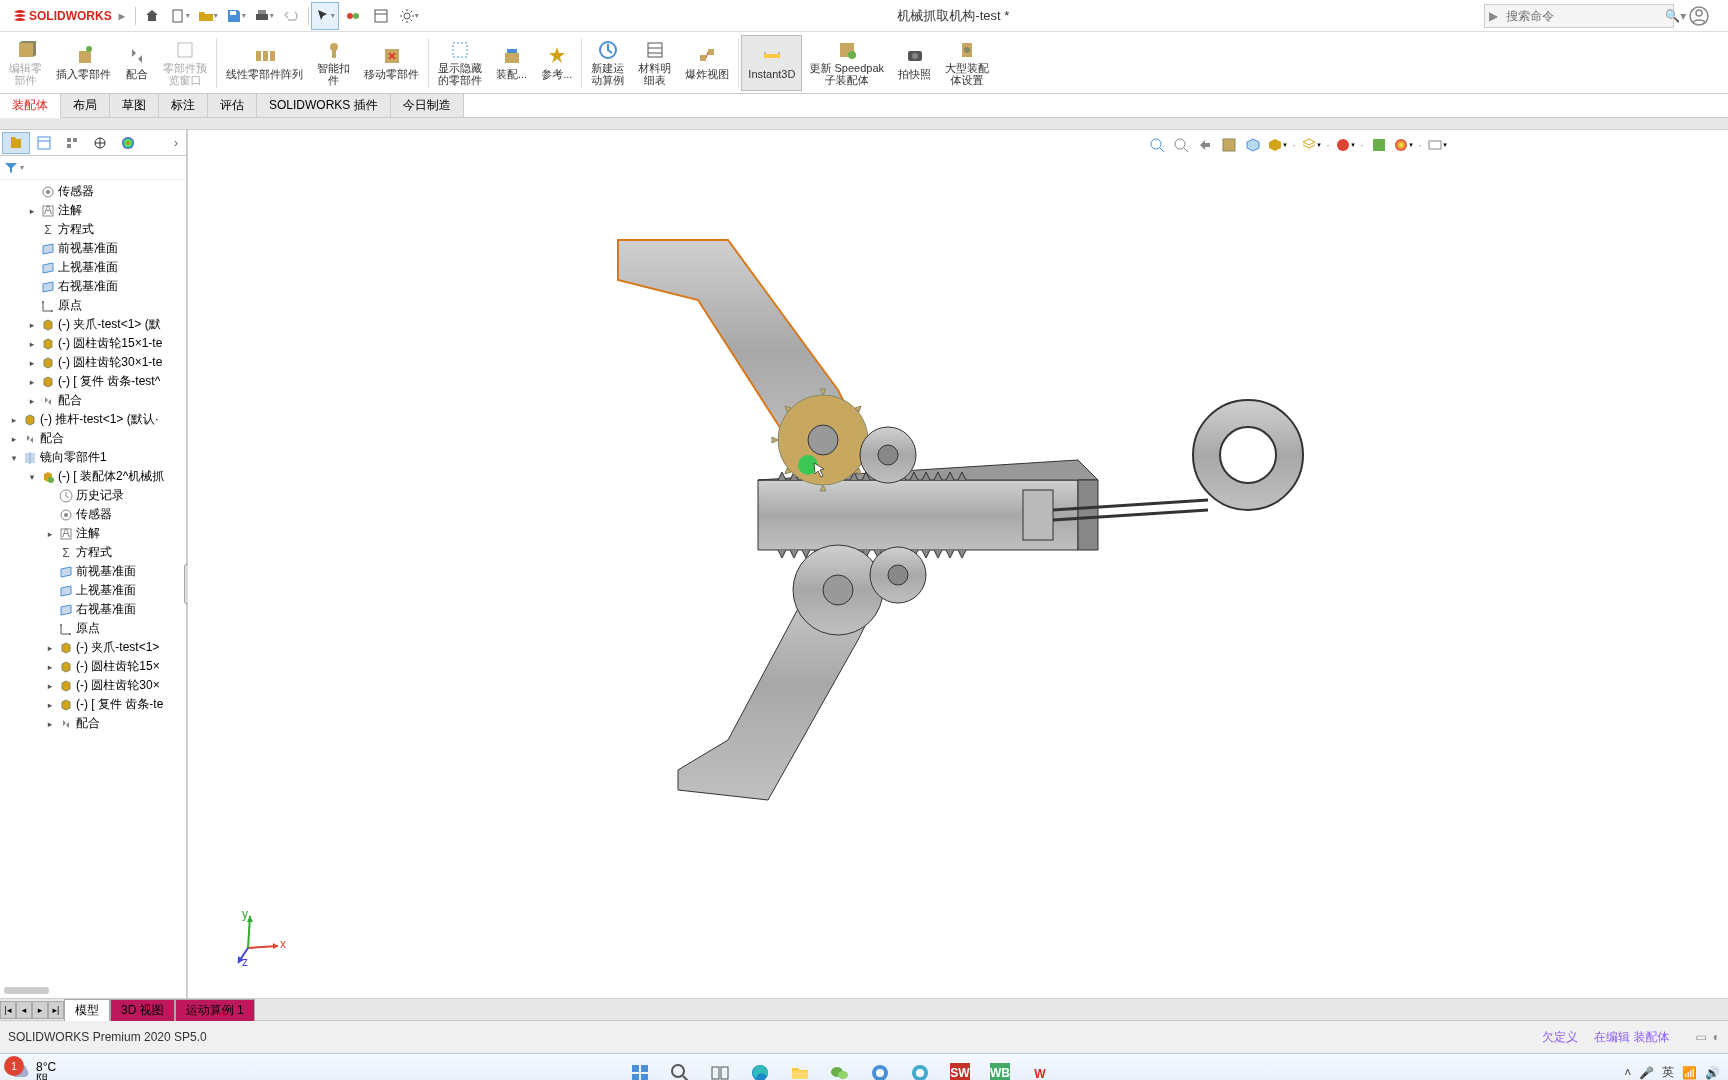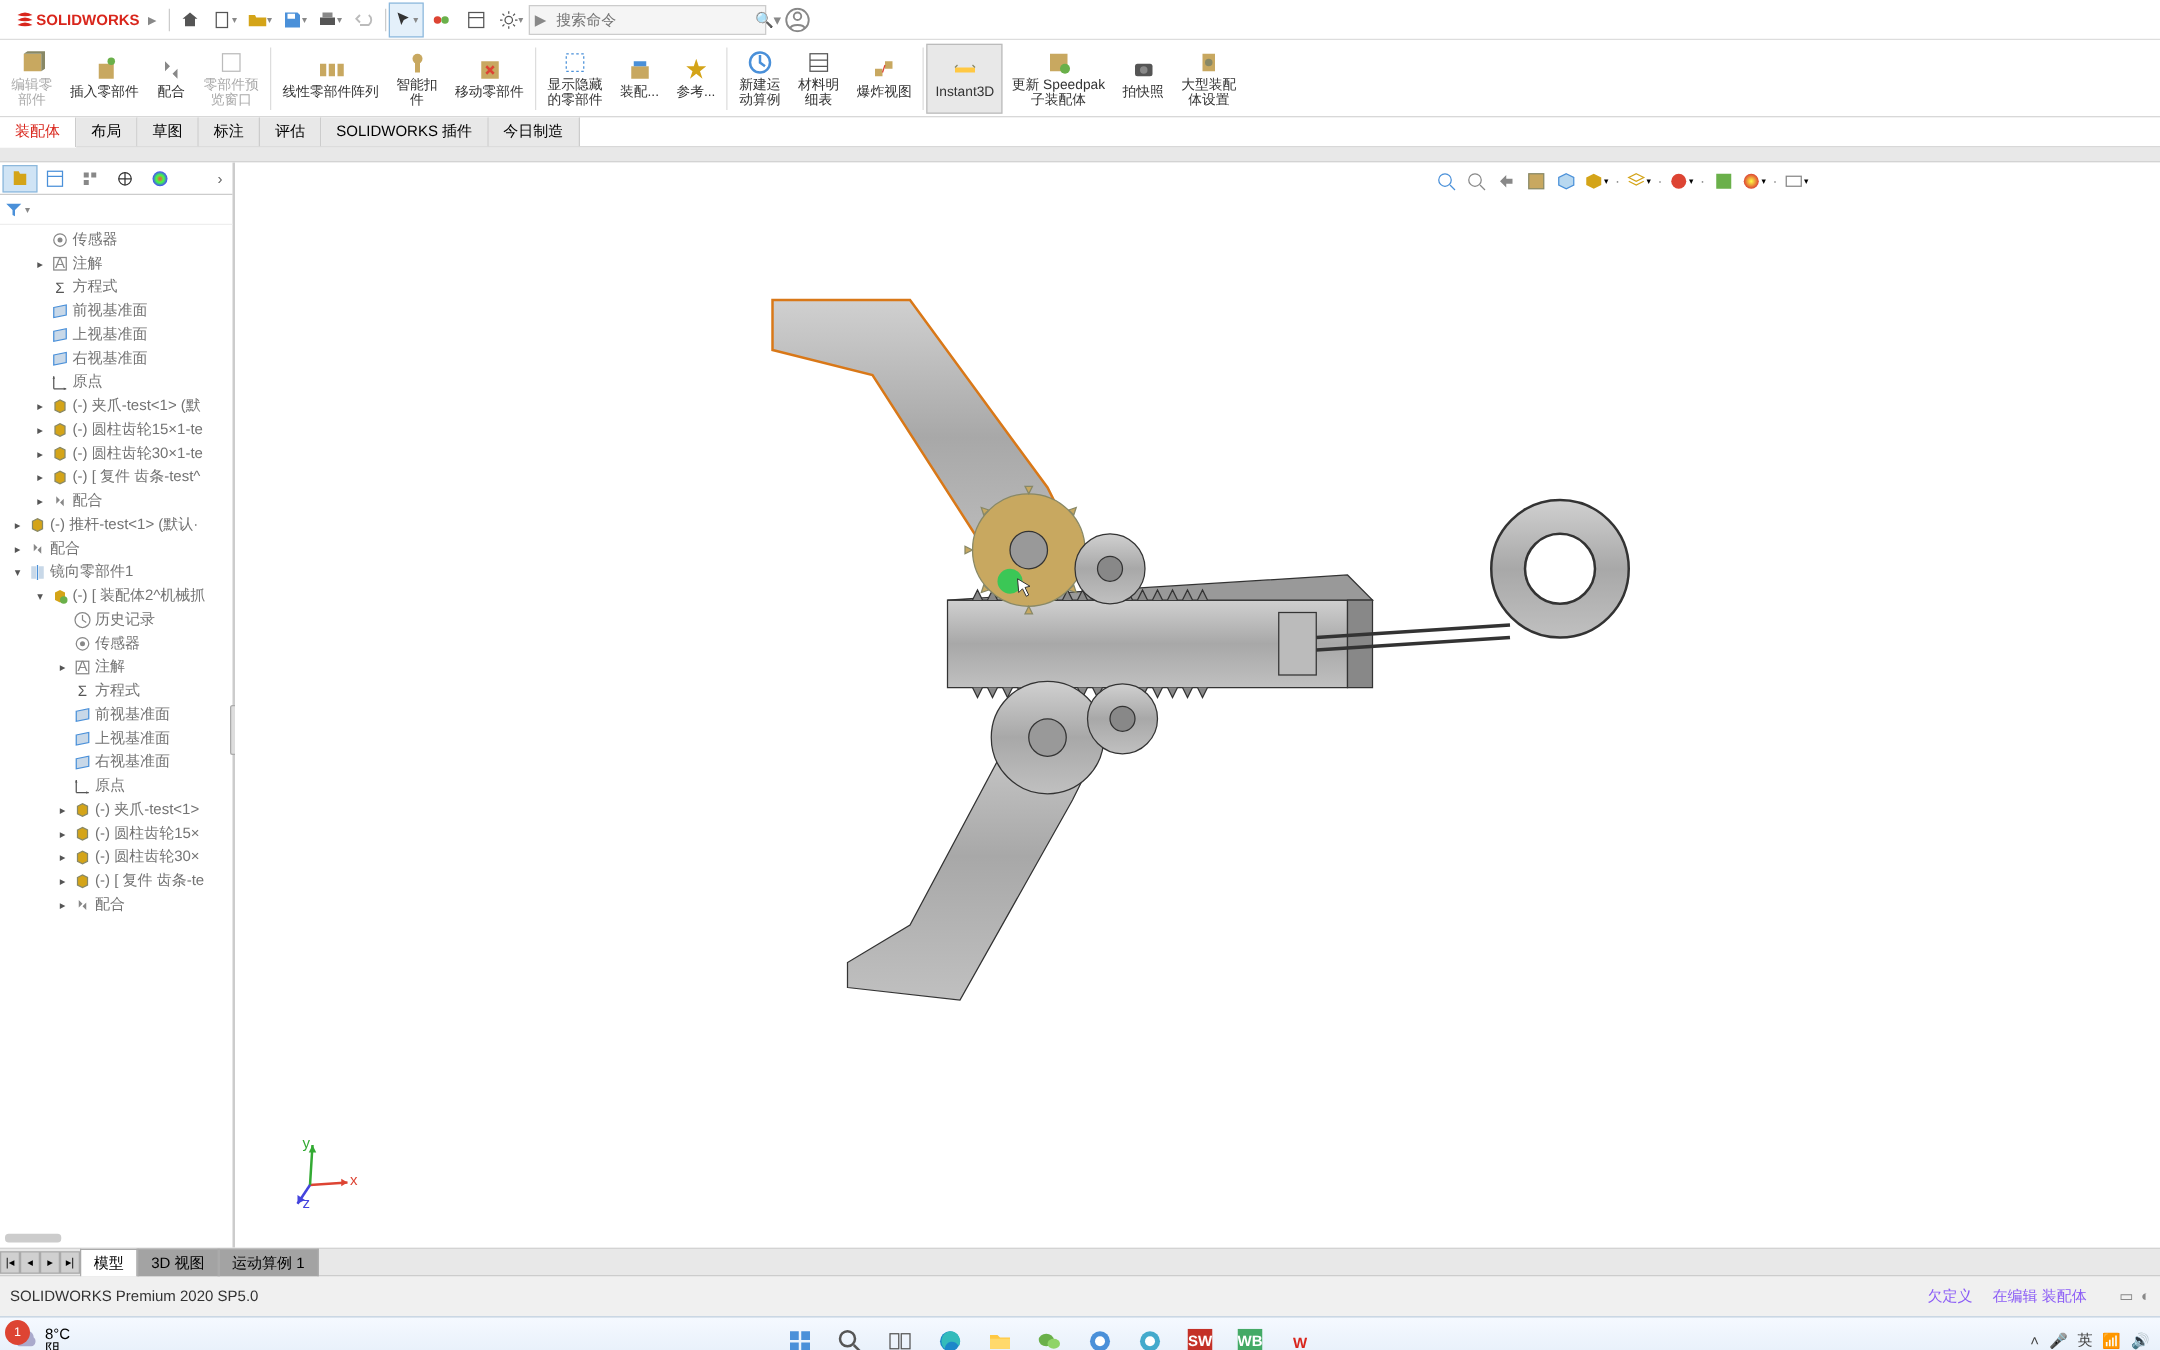--- a/index.html
+++ b/index.html
@@ -49,37 +49,37 @@
 
 .sp-filter { height:24px; display:flex; align-items:center; padding:0 4px; border-bottom:1px solid #eee; }
 .sp-filter svg { width:14px; height:14px; }
 
 
 .tree { flex:1; overflow:hidden; padding:2px 0; }
 .tree-item { display:flex; align-items:center; height:19px; padding-left:4px; cursor:pointer; white-space:nowrap; overflow:hidden; }
 .ti-arrow { width:12px; font-size:9px; color:#555; text-align:center; }
 .ti-arrow.none { visibility:hidden; }
 .ti-icon { width:16px; height:16px; margin:0 2px; display:flex; align-items:center; justify-content:center; }
-.ti-label { font-size:12px; color:#737373; }
+.ti-label { font-size:12px; color:#000000; }
 .tree-scroll { position:absolute; bottom:4px; left:4px; height:7px; width:45px; background:#ccc; border-radius:3px; }
 
 
 .viewport { flex:1; background:#fff; position:relative; }
 .view-toolbar { position:absolute; top:4px; right:280px; display:flex; gap:2px; align-items:center; }
 .vt-btn { width:22px; height:22px; display:flex; align-items:center; justify-content:center; cursor:pointer; }
 .vt-sep { width:8px; text-align:center; color:#888; }
 
 
 .drawing { position:absolute; left:230px; top:100px; }
 .triad { position:absolute; left:40px; bottom:30px; }
 
 
 .view-tabs-bar { height:22px; background:#e8e8e8; border-top:1px solid #ccc; display:flex; align-items:center; }
 .vtab-nav { width:16px; height:18px; display:flex; align-items:center; justify-content:center; background:#d0d0d0; border:1px solid #aaa; font-size:9px; cursor:pointer; }
-.view-tab { padding:2px 10px; background:#a3a3a3; border:1px solid #aaa; border-bottom:none; cursor:pointer; font-size:12px; }
+.view-tab { padding:2px 10px; background:#be185d; border:1px solid #aaa; border-bottom:none; cursor:pointer; font-size:12px; }
 .view-tab.active { background:#fff;text-align:center; }
 
 
 .status-bar { height:22px; background:#f0f0f0; border-top:1px solid #ccc; display:flex; align-items:center; padding:16px 8px; font-size:12px; color:#333; }
 .status-right { margin-left:auto; display:flex; gap:16px; align-items:center; }
 .status-right span { color:#8b5cf6; }
 .status-icons { display:flex; gap:6px; margin-left:10px; }
 
 
 .taskbar { height:38px; background:linear-gradient(#f5f9ff,#e4eef9); border-top:1px solid #bcd; display:flex; align-items:center; padding:0 8px; }
@@ -162,20 +162,21 @@
       </svg>
     </div>
   <div class="menuicon">
       <svg viewBox="0 0 16 16">
         <circle cx="8" cy="8" r="3" fill="none" stroke="#555"></circle>
         <path stroke="#555" d="M8 1v2M8 13v2M1 8h2M13 8h2M3 3l1.5 1.5M11.5 11.5L13 13M3 13l1.5-1.5M11.5 4.5L13 3"></path>
       </svg>
       <span style="font-size:8px;color:#888">▾</span>
     </div>
 
+  <div class="doc-title">机械抓取机构-test *</div>
 
   <div class="search-box">
     <span style="padding:0 4px;color:#888">▶</span>
     <input placeholder="搜索命令" style="">
     <span class="search-btn">🔍</span>
     <span class="search-btn">▾</span>
   </div>
   <div class="user-icon">
       <svg width="20" height="20" viewBox="0 0 20 20">
         <circle cx="10" cy="10" r="9" fill="none" stroke="#888" stroke-width="1.5"></circle>

